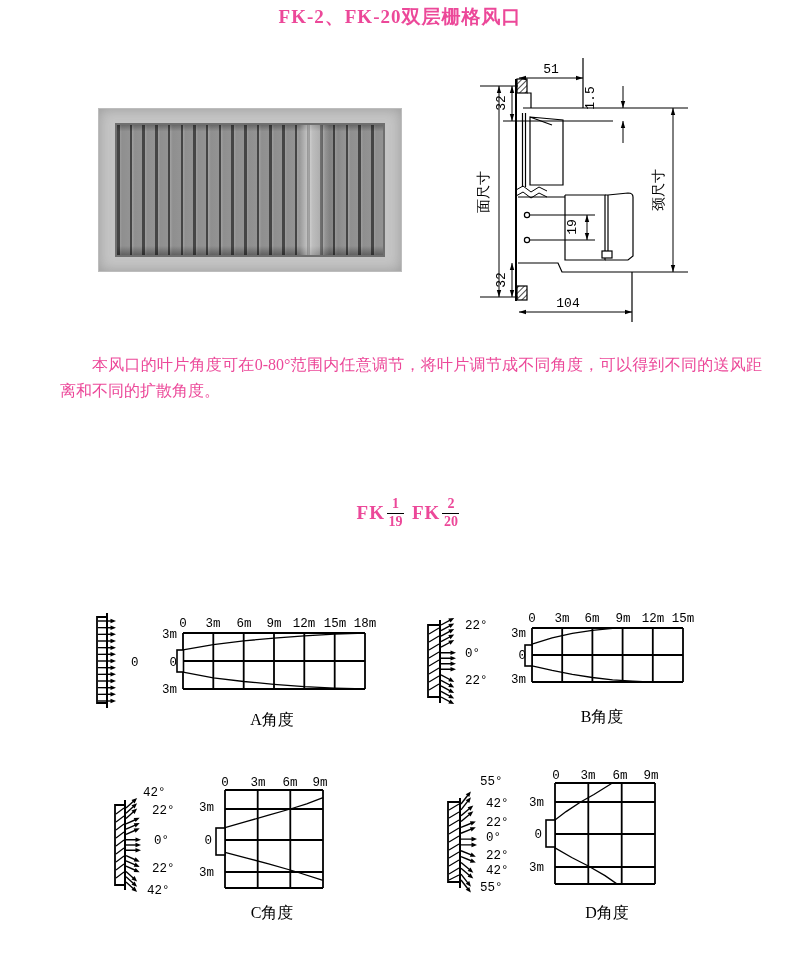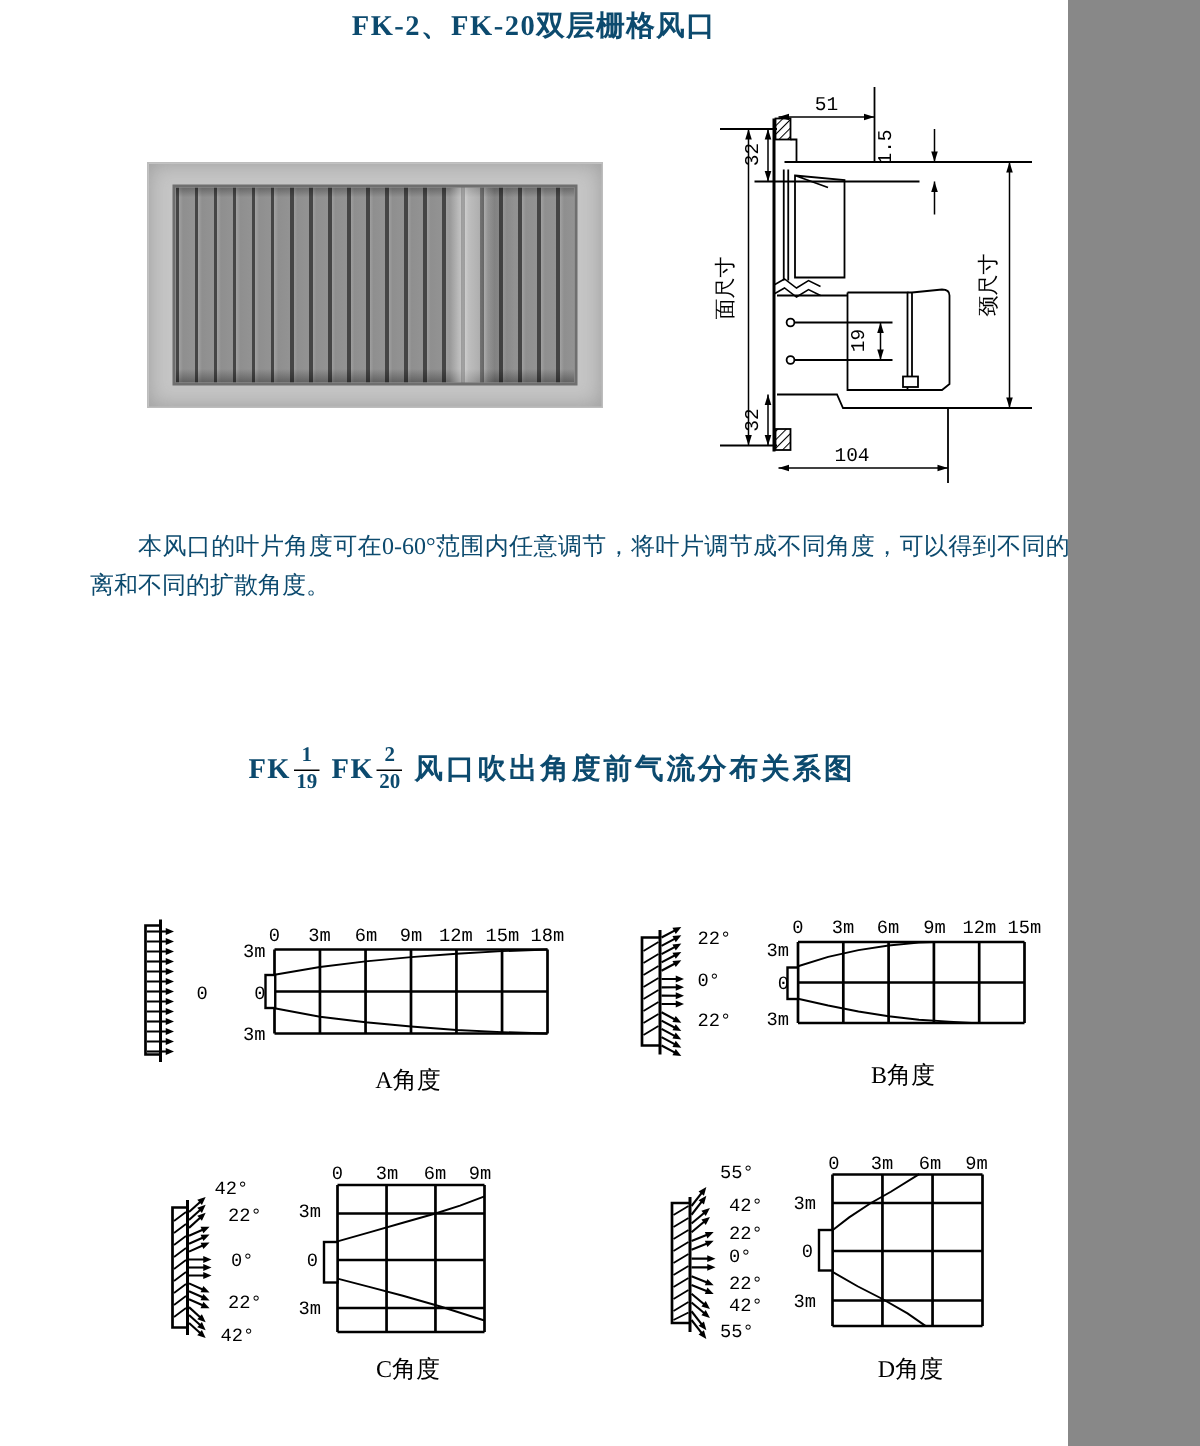--- a/index.html
+++ b/index.html
@@ -1,17 +1,17 @@
 <!DOCTYPE html>
 <html><head>
 <meta charset="utf-8">
 <style>
   html,body{margin:0;padding:0;background:#888;}
-  #page{position:relative;width:712px;height:964px;background:#ffffff;overflow:hidden;
-        font-family:"Liberation Serif","DejaVu Serif",serif;color:#0c4a6e;}
+  #page{position:relative;width:800px;height:964px;background:#ffffff;overflow:hidden;
+        font-family:"Liberation Serif","DejaVu Serif",serif;color:#ec4899;}
   h1.title{position:absolute;left:0;top:4px;width:100%;margin:0;text-align:center;
            font-size:19px;font-weight:bold;letter-spacing:1px;}
   
   .photo{position:absolute;left:98px;top:108px;width:302px;height:162px;background:#c6c6c6;
          border:1px solid #bdbdbd;box-shadow:inset 0 0 14px rgba(120,120,120,.55);}
   .photo-inner{position:absolute;left:16px;top:14px;right:16px;bottom:14px;border:2px solid #6f6f6f;
       background:
         linear-gradient(90deg, rgba(0,0,0,0) 68%, rgba(255,255,255,.5) 72%, rgba(255,255,255,.28) 76%, rgba(0,0,0,.10) 80%, rgba(0,0,0,0) 85%),
         linear-gradient(180deg, rgba(0,0,0,.28) 0%, rgba(0,0,0,0) 5%, rgba(0,0,0,0) 93%, rgba(0,0,0,.33) 100%),
         repeating-linear-gradient(90deg,#454545 0px,#454545 2.5px,#a0a0a0 2.5px,#8f8f8f 5px,#939393 12.7px);}
@@ -120,25 +120,25 @@
     <text class="tdim" text-anchor="middle" transform="rotate(-90 134 48)" x="134" y="48">1.5</text>
     <text class="tdim" text-anchor="middle" transform="rotate(-90 45 53)" x="45" y="53">32</text>
     <text class="tdim" text-anchor="middle" transform="rotate(-90 45 230)" x="45" y="230">32</text>
     <text class="tdim" text-anchor="middle" transform="rotate(-90 116 177)" x="116" y="177">19</text>
     <text class="tdim" x="108" y="257" text-anchor="middle">104</text>
     <text class="tcn" text-anchor="middle" transform="rotate(-90 28 142)" x="28" y="142">面尺寸</text>
     <text class="tcn" text-anchor="middle" transform="rotate(-90 203 140)" x="203" y="140">颈尺寸</text>
   </svg>
 
   <div class="paras">
-    <p>本风口的叶片角度可在0-60°范围内任意调节，将叶片调节成不同角度，可以得到不同的送风距离和不同的扩散角度。</p>
+    <p>本风口的叶片角度可在0-80°范围内任意调节，将叶片调节成不同角度，可以得到不同的送风距离和不同的扩散角度。</p>
   </div>
 
   <div class="sec-title">
-    <span class="fk">FK</span><span class="frac"><span class="num">1</span><span class="den">19</span></span><span class="fk">FK</span><span class="frac"><span class="num">2</span><span class="den">20</span></span><span>风口吹出角度前气流分布关系图</span>
+    <span class="fk">FK</span><span class="frac"><span class="num">1</span><span class="den">19</span></span><span class="fk">FK</span><span class="frac"><span class="num">2</span><span class="den">20</span></span>
   </div>
 
   <svg style="left:85px;top:605px;" width="310" height="135" viewBox="0 0 310 135">
     <g>
       <path class="s20" d="M22,8 V103"></path>
       <path class="s16" d="M22,12 H12 V98 H22"></path>
       <g>
           <line x1="13" y1="16" x2="28.0" y2="16.0" stroke="#000" stroke-width="1.4"></line>
           <polygon points="31.0,16.0 25.5,18.3 25.5,13.7" fill="#000"></polygon>
           <line x1="13" y1="22.666666666666668" x2="28.0" y2="22.7" stroke="#000" stroke-width="1.4"></line>

